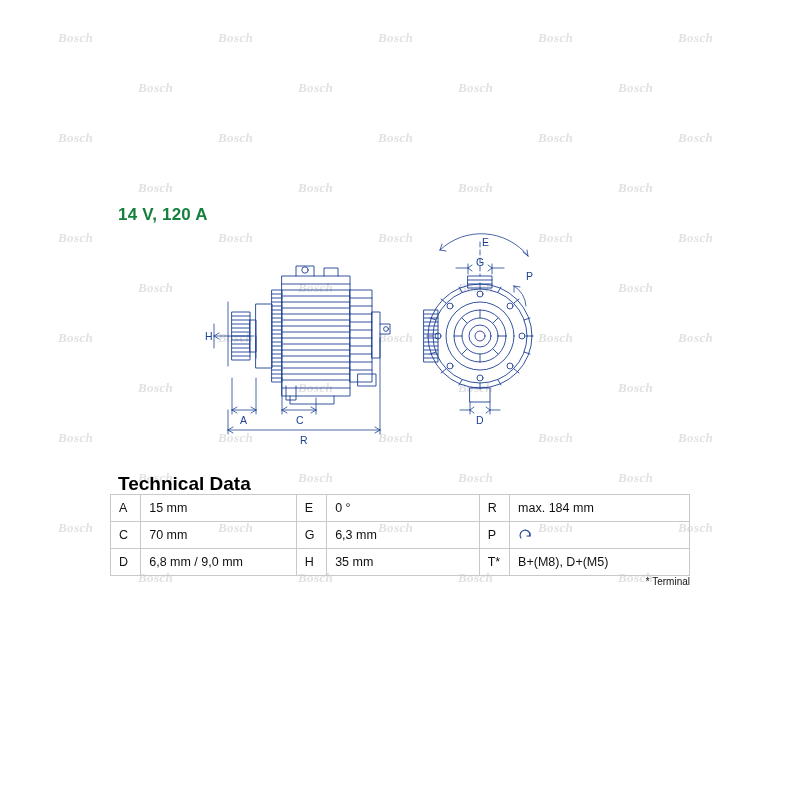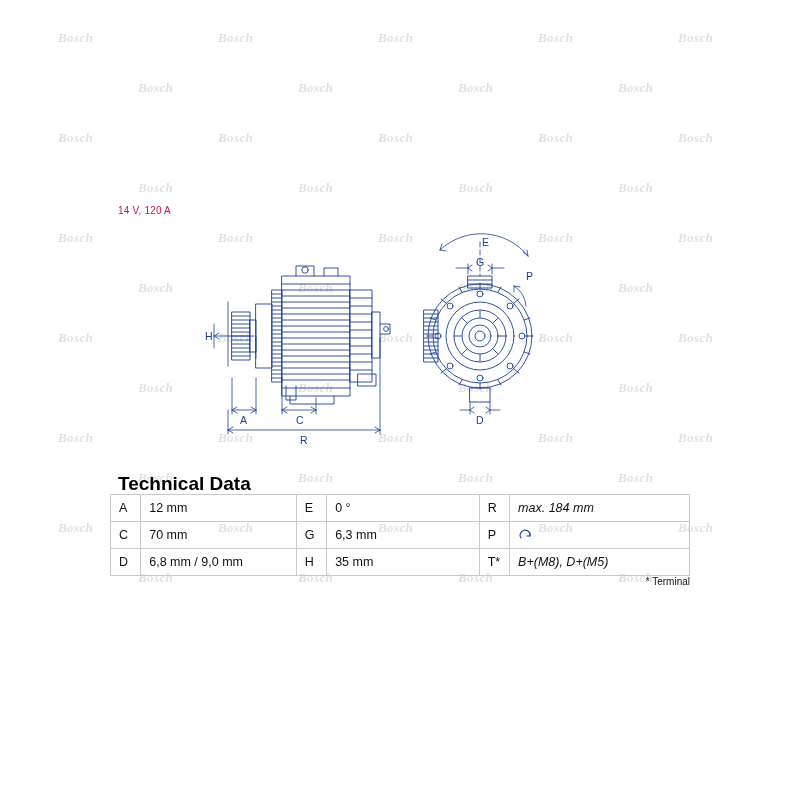--- a/index.html
+++ b/index.html
@@ -43,23 +43,23 @@
     top: 0;
     width: 800px;
     height: 800px;
     z-index: 2;
   }
 
   #title {
     position: absolute;
     left: 118px;
     top: 205px;
-    font-size: 10px;
-    font-weight: normal;
-    color: #be185d;
+    font-size: 17px;
+    font-weight: bold;
+    color: #15803d;
     letter-spacing: 0.2px;
   }
 
   #drawing {
     position: absolute;
     left: 110px;
     top: 228px;
     width: 580px;
     height: 235px;
   }
@@ -93,21 +93,20 @@
   }
   #tech-table td.key {
     width: 22px;
     padding-left: 8px;
   }
   #tech-table td.val {
     width: 150px;
   }
   #tech-table td.val-wide {
     width: 176px;
-    font-style: italic;
   }
 
   #terminal-note {
     position: absolute;
     left: 0;
     top: 576px;
     width: 690px;
     text-align: right;
     font-size: 10px;
     color: #111;
@@ -349,21 +348,21 @@
       </g>
     </svg>
   </div>
 
   <div id="tech-heading">Technical Data</div>
 
   <table id="tech-table">
     <tbody>
       <tr>
         <td class="key">A</td>
-        <td class="val">12 mm</td>
+        <td class="val">15 mm</td>
         <td class="key">E</td>
         <td class="val">0 °</td>
         <td class="key">R</td>
         <td class="val-wide">max. 184 mm</td>
       </tr>
       <tr>
         <td class="key">C</td>
         <td class="val">70 mm</td>
         <td class="key">G</td>
         <td class="val">6,3 mm</td>

